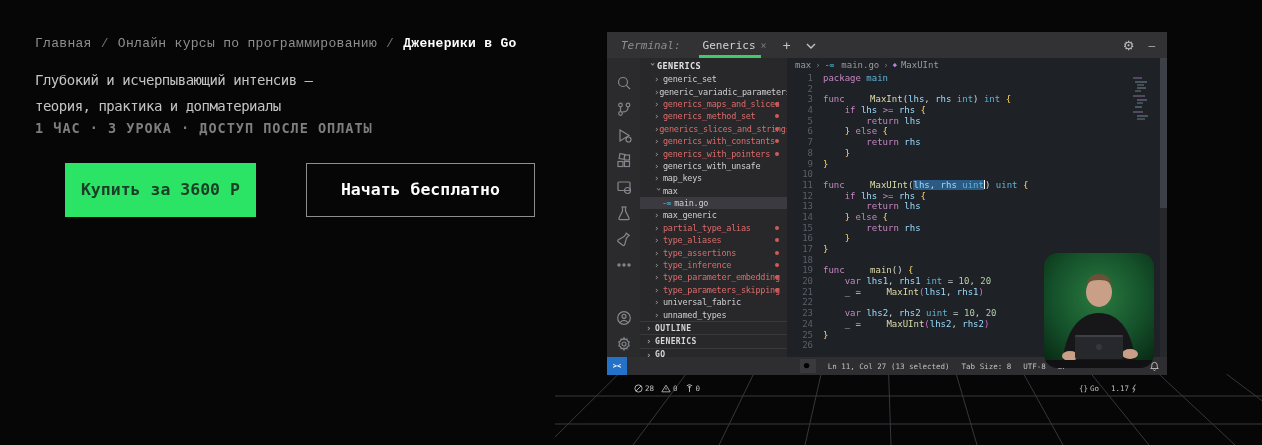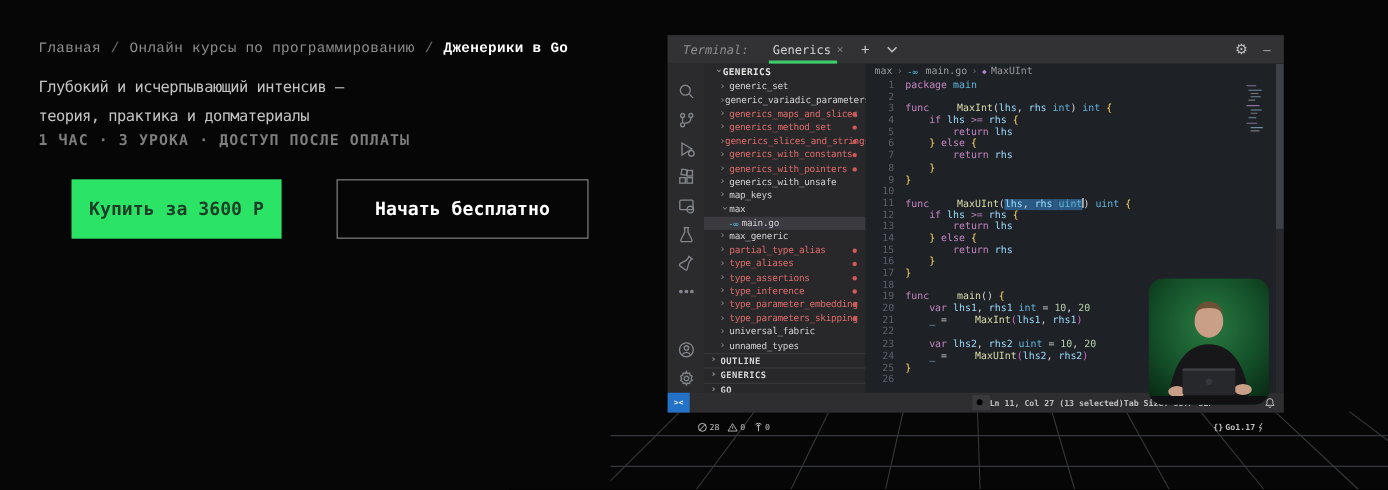--- a/index.html
+++ b/index.html
@@ -72,21 +72,21 @@
   .cursor{display:inline-block;width:1px;height:9px;background:#fff;vertical-align:-1px;}
   .minimap{position:absolute;right:12px;top:18px;}
   .vscroll{position:absolute;right:0;top:0;bottom:0;width:7px;background:#26282c;}
   .vthumb{position:absolute;right:0;top:0;width:7px;height:150px;background:#3d4046;}
 
   .statusbar{position:absolute;left:0;right:0;bottom:0;height:18px;background:#2e2e30;
              display:flex;align-items:center;font-size:7.5px;color:#c0c0c0;}
   .remotebox{width:20px;height:18px;background:#2472c8;color:#fff;display:flex;align-items:center;justify-content:center;font-size:7px;font-weight:bold;flex:none;}
   .sitem{display:flex;align-items:center;gap:2px;margin-left:7px;white-space:nowrap;margin-top:44px;}
   .sitem svg{stroke:#c0c0c0;fill:none;stroke-width:1;}
-  .sright{margin-left:auto;display:flex;align-items:center;gap:0;margin-right:8px;font-weight:bold;}
+  .sright{margin-left:auto;display:flex;align-items:center;gap:12px;margin-right:8px;}
   .zoombox{width:16px;height:14px;background:#3a3a3c;display:flex;align-items:center;justify-content:center;}
 
   
   .webcam{position:absolute;left:1044px;top:253px;width:110px;height:115px;border-radius:14px;overflow:hidden;z-index:5;}
 </style>
 </head>
 <body>
 
 <div class="canvas">
 

